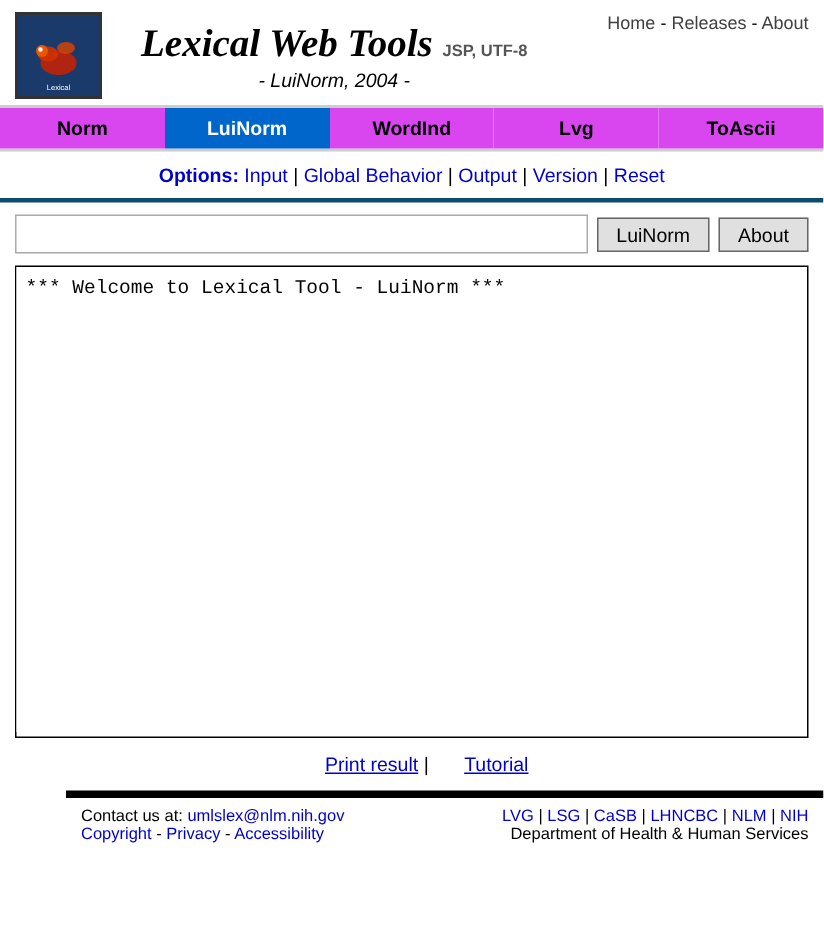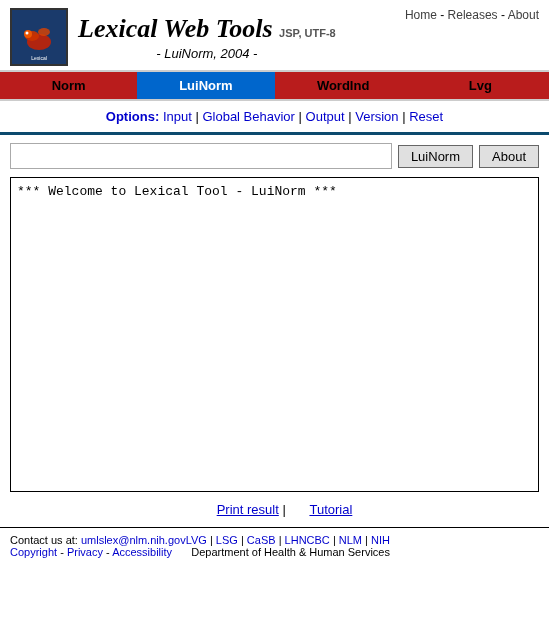--- a/index.html
+++ b/index.html
@@ -3,31 +3,31 @@
   <meta charset="utf-8">
   <style>
     * { margin: 0; padding: 0; box-sizing: border-box; }
     body { font-family: Arial, sans-serif; font-size: 13px; background: #fff; width: 549px; }
 
     
     .header { display: flex; align-items: center; padding: 8px 10px 4px 10px; position: relative; }
     .logo-box { width: 58px; height: 58px; border: 2px solid #333; display: flex; align-items: center; justify-content: center; overflow: hidden; flex-shrink: 0; }
     .logo-img { width: 54px; height: 54px; background: #1a3a6b; position: relative; display: flex; align-items: center; justify-content: center; }
     .logo-img svg { width: 50px; height: 50px; }
-    .header-title { margin-left: 10px; }
+    .header-title { margin-left: 26px; }
     .header-title h1 { font-size: 26px; font-weight: bold; color: #000; font-family: 'Times New Roman', serif; font-style: italic; }
     .header-title h1 span.small-text { font-size: 11px; font-style: normal; color: #555; font-family: Arial, sans-serif; }
     .header-subtitle { font-size: 13px; color: #000; text-align: center; font-style: italic; margin-top: 2px; }
     .header-links { position: absolute; top: 8px; right: 10px; font-size: 12px; }
     .header-links a { color: #404040; text-decoration: none; }
     .header-links span { color: #000; }
 
     
     .nav-tabs { display: flex; background: #fff; border-top: 2px solid #ccc; border-bottom: 2px solid #ccc; }
-    .nav-tab { flex: 1; text-align: center; padding: 6px 0; font-size: 13px; font-weight: bold; cursor: pointer; border: none; background: #b91c1c; color: #000; text-decoration: none; display: block; }
+    .nav-tab { flex: 1; text-align: center; padding: 6px 0; font-size: 13px; font-weight: bold; cursor: pointer; border: none; background: #d946ef; color: #000; text-decoration: none; display: block; }
     .nav-tab.active { background: #0066cc; color: #fff; }
 
     
     .options-bar { padding: 8px 10px; text-align: center; border-bottom: 3px solid #0c4a6e; font-size: 13px; }
     .options-bar .options-label { font-weight: bold; color: #00c; }
     .options-bar a { color: #00c; text-decoration: none; }
     .options-bar span { color: #000; }
 
     
     .input-row { display: flex; align-items: center; padding: 8px 10px; gap: 6px; }
@@ -37,21 +37,21 @@
     
     .output-area-container { margin: 0 10px; border: 1px solid #000000; position: relative; }
     .output-area { width: 100%; height: 310px; font-family: 'Courier New', monospace; font-size: 13px; padding: 6px; border: none; resize: none; background: #fff; outline: none; }
 
     
     .bottom-links { text-align: center; padding: 10px; font-size: 13px; }
     .bottom-links a { color: #00c; text-decoration: underline; margin-left: 20px; }
     .bottom-links span { color: #000; }
 
     
-    .footer { border-top: 1px solid #000000; padding: 6px 10px; display: flex; font-size: 11px; color: #000; }
+    .footer { border-top: 5px solid #000000; padding: 6px 10px; display: flex; justify-content: space-between; font-size: 11px; color: #000; margin-left: 44px; }
     .footer-left a, .footer-right a { color: #00c; text-decoration: none; }
     .footer-right { text-align: right; }
     .footer-right-line2 { font-size: 11px; }
   </style>
 </head>
 <body>
 
 <div class="header">
   <div class="logo-box">
     <div class="logo-img">
@@ -81,20 +81,21 @@
     <span> - </span>
     <a href="#">About</a>
   </div>
 </div>
 
 <div class="nav-tabs">
   <a class="nav-tab" href="#">Norm</a>
   <a class="nav-tab active" href="#">LuiNorm</a>
   <a class="nav-tab" href="#">WordInd</a>
   <a class="nav-tab" href="#">Lvg</a>
+  <a class="nav-tab" href="#">ToAscii</a>
 </div>
 
 <div class="options-bar">
   <span class="options-label">Options:</span>
   <span> </span>
   <a href="#">Input</a>
   <span> | </span>
   <a href="#">Global Behavior</a>
   <span> | </span>
   <a href="#">Output</a>

